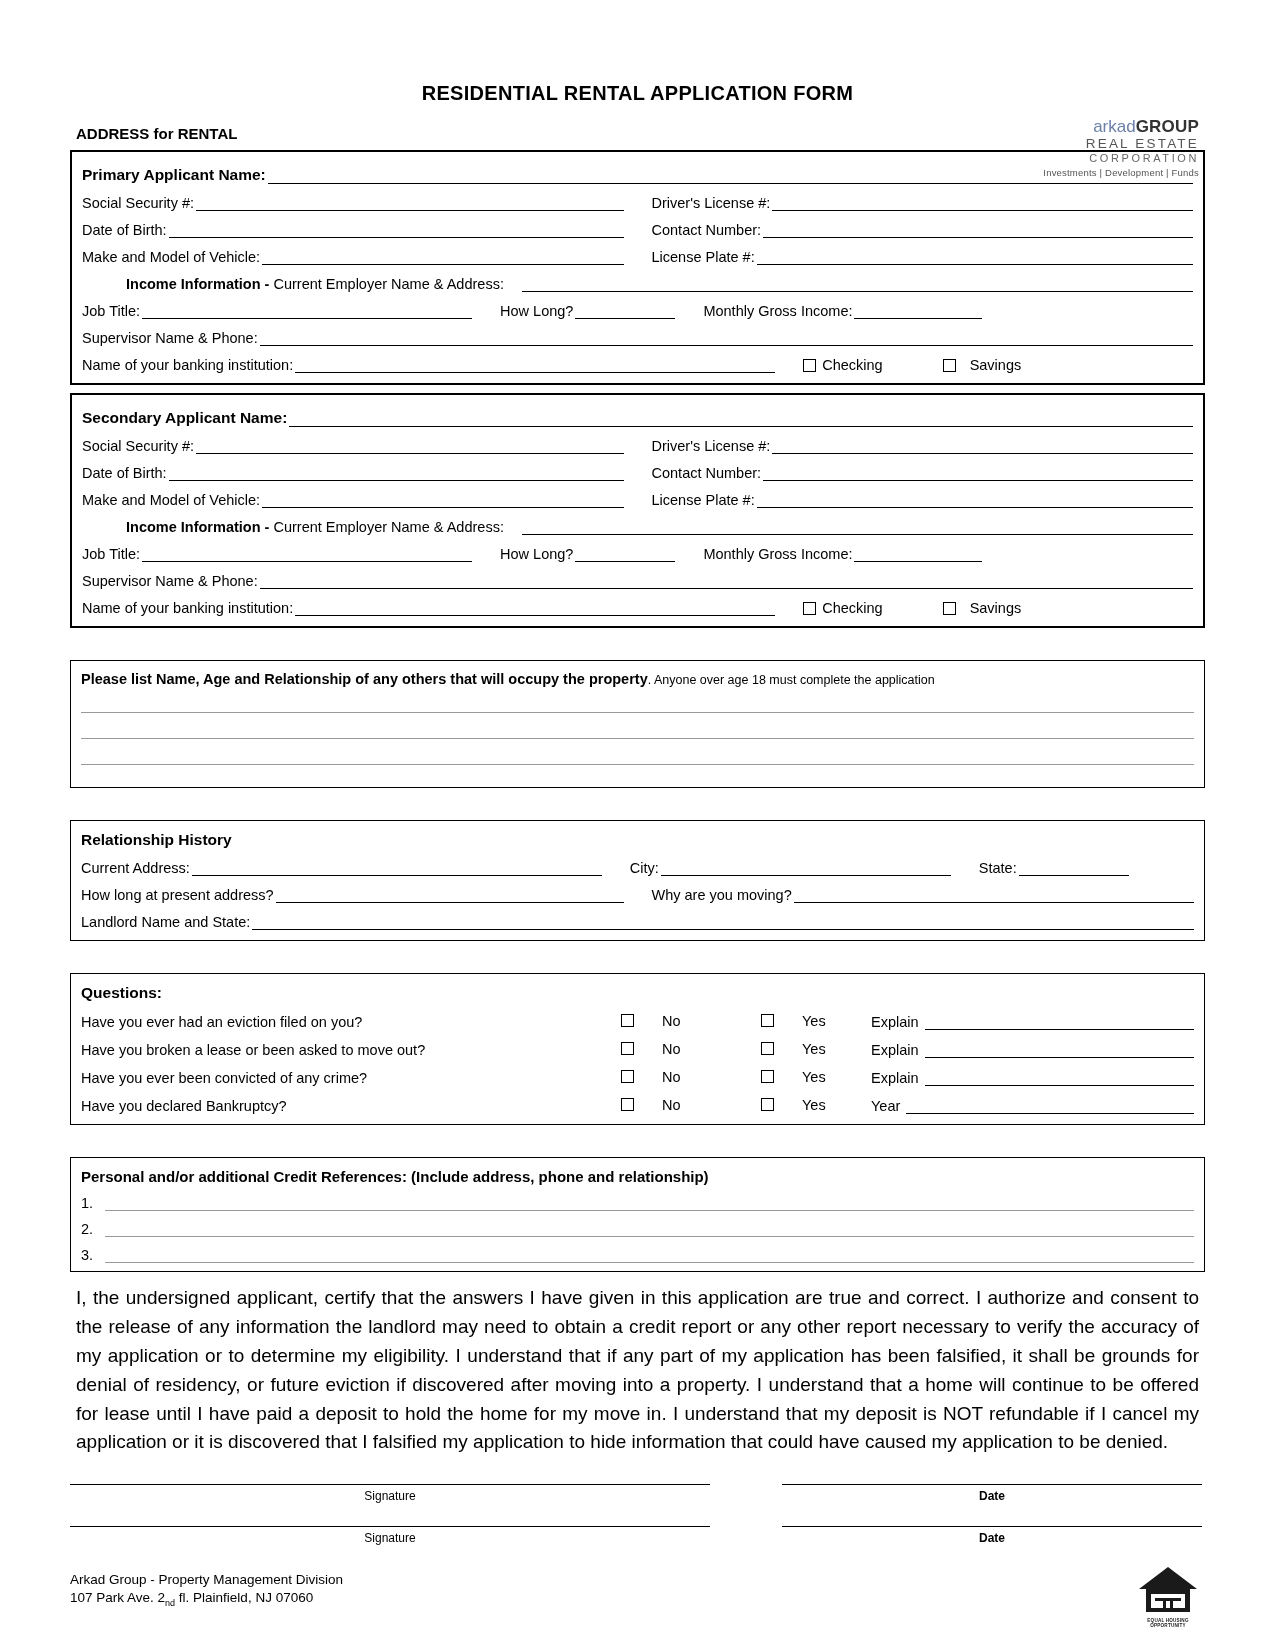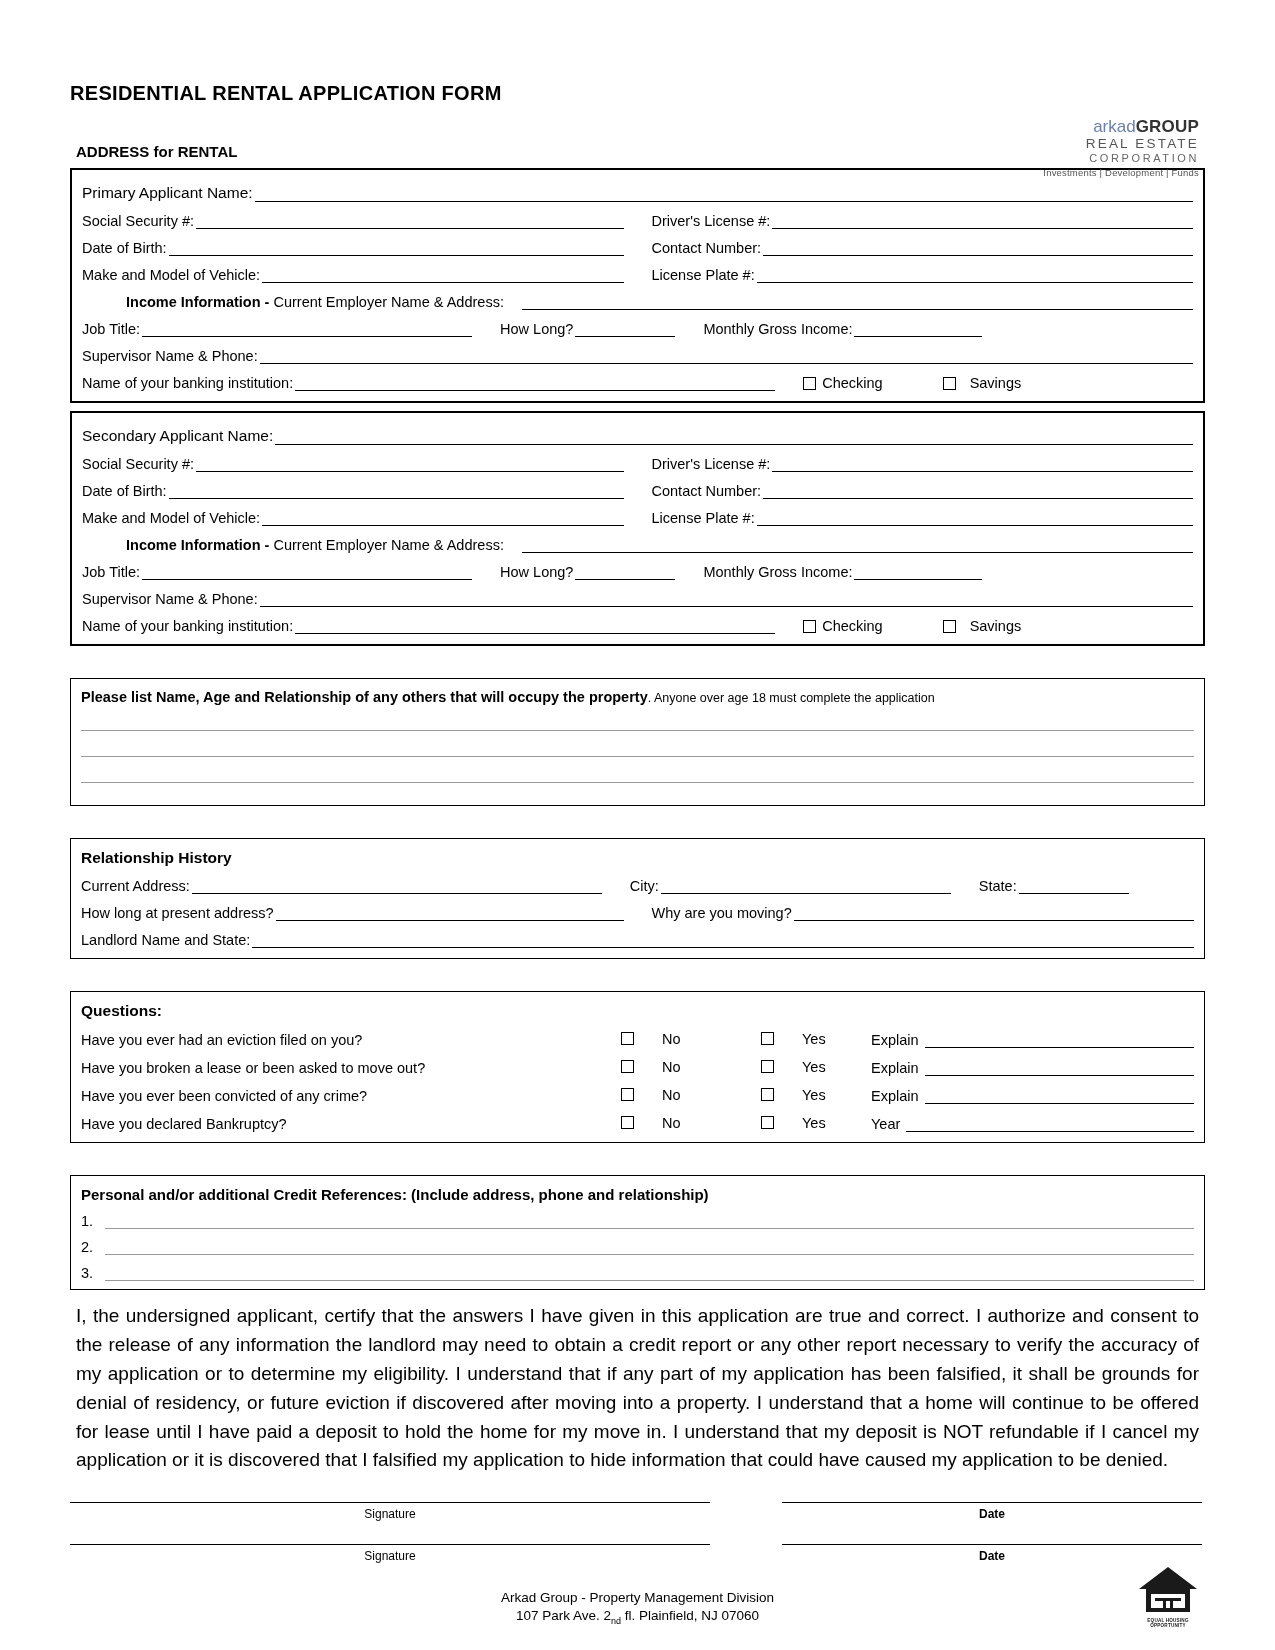--- a/index.html
+++ b/index.html
@@ -15,25 +15,26 @@
     position: relative;
   }
   .page {
     position: relative;
     width: 1275px;
     height: 1650px;
     box-sizing: border-box;
     padding: 60px 70px 20px 70px;
   }
   .title {
+    text-align: center;
     font-size: 20px;
     font-weight: bold;
     letter-spacing: 0.3px;
     margin-top: 22px;
-    margin-bottom: 38px;
+    margin-bottom: 20px;
   }
   .addr-rental {
     font-size: 15px;
     font-weight: bold;
     margin-left: 6px;
     margin-bottom: 8px;
   }
   .logo {
     position: absolute;
     right: 76px;
@@ -73,21 +74,21 @@
     height: 17px;
     margin-left: 2px;
   }
   .sp { width: 28px; flex: none; }
   .fixed-120 { flex: none; width: 100px; border-bottom: 1.4px solid #000; height: 17px; margin-left: 2px;}
   .fixed-130 { flex: none; width: 128px; border-bottom: 1.4px solid #000; height: 17px; margin-left: 2px;}
   .half { flex: 1 1 0; display: flex; align-items: flex-end; }
 
   .hdr {
     font-size: 15.5px;
-    font-weight: normal;
+    font-weight: bold;
   }
   .chk {
     font-size: 14.5px;
     display: inline-flex;
     align-items: center;
   }
   .cbox {
     display: inline-block;
     width: 11px;
     height: 11px;
@@ -125,21 +126,21 @@
     margin: 12px 6px 8px 6px;
   }
 
   .sig-block { margin-top: 26px; display: flex; }
   .sig-col { width: 640px; }
   .sig-col.second { width: 420px; margin-left: 72px; font-weight: bold;}
   .sig-line { border-bottom: 1.6px solid #000; height: 1px; }
   .sig-cap { text-align: center; font-size: 12px; margin-top: 4px; }
 
   .footer {
-    text-align: center;
+    text-align: left;
     font-size: 13.5px;
     margin-top: 26px;
     line-height: 1.35;
   }
   .footer sub { font-size: 9px; }
 
   .eho {
     position: absolute;
     right: 76px;
     bottom: 22px;

